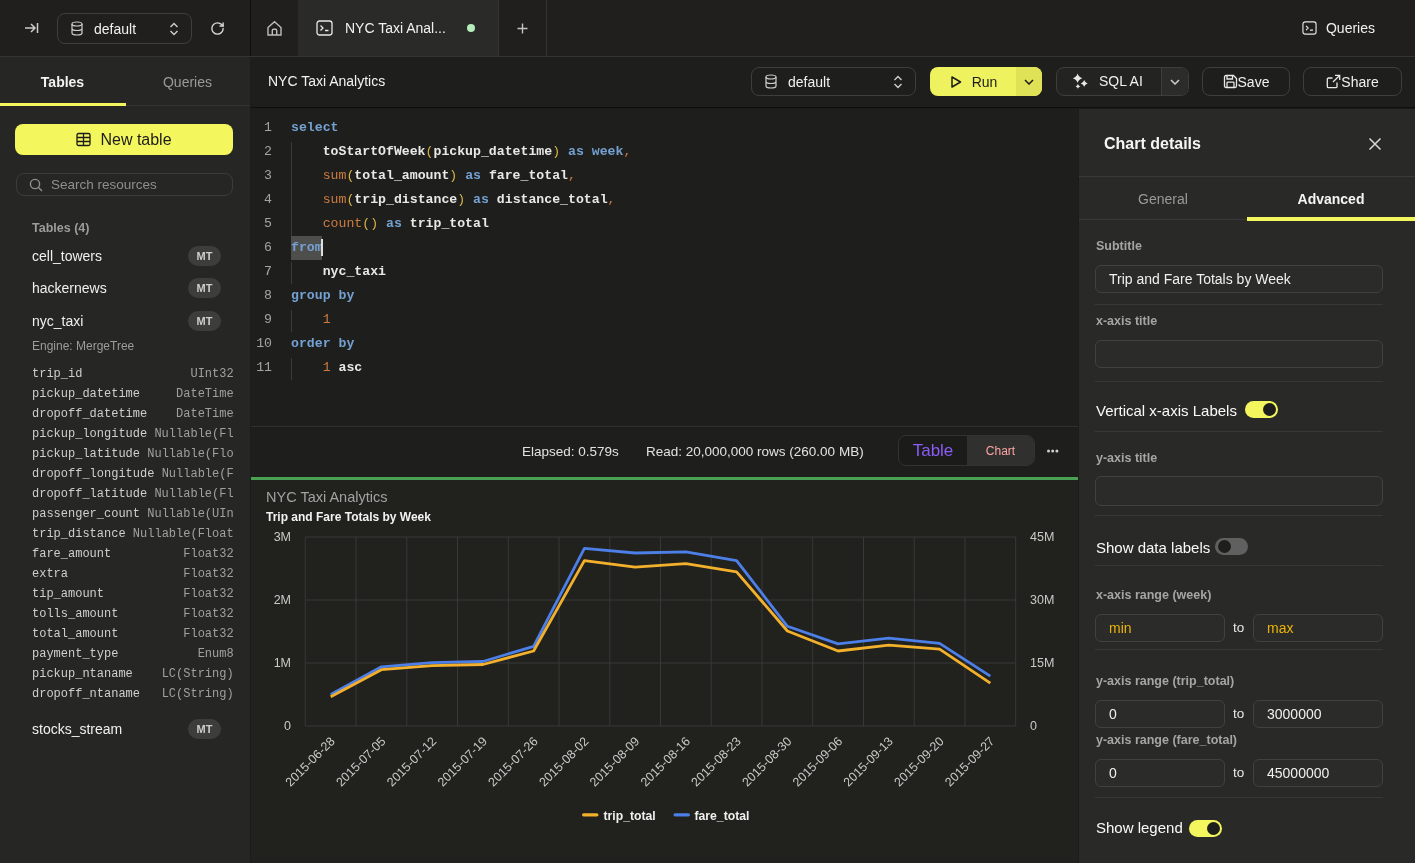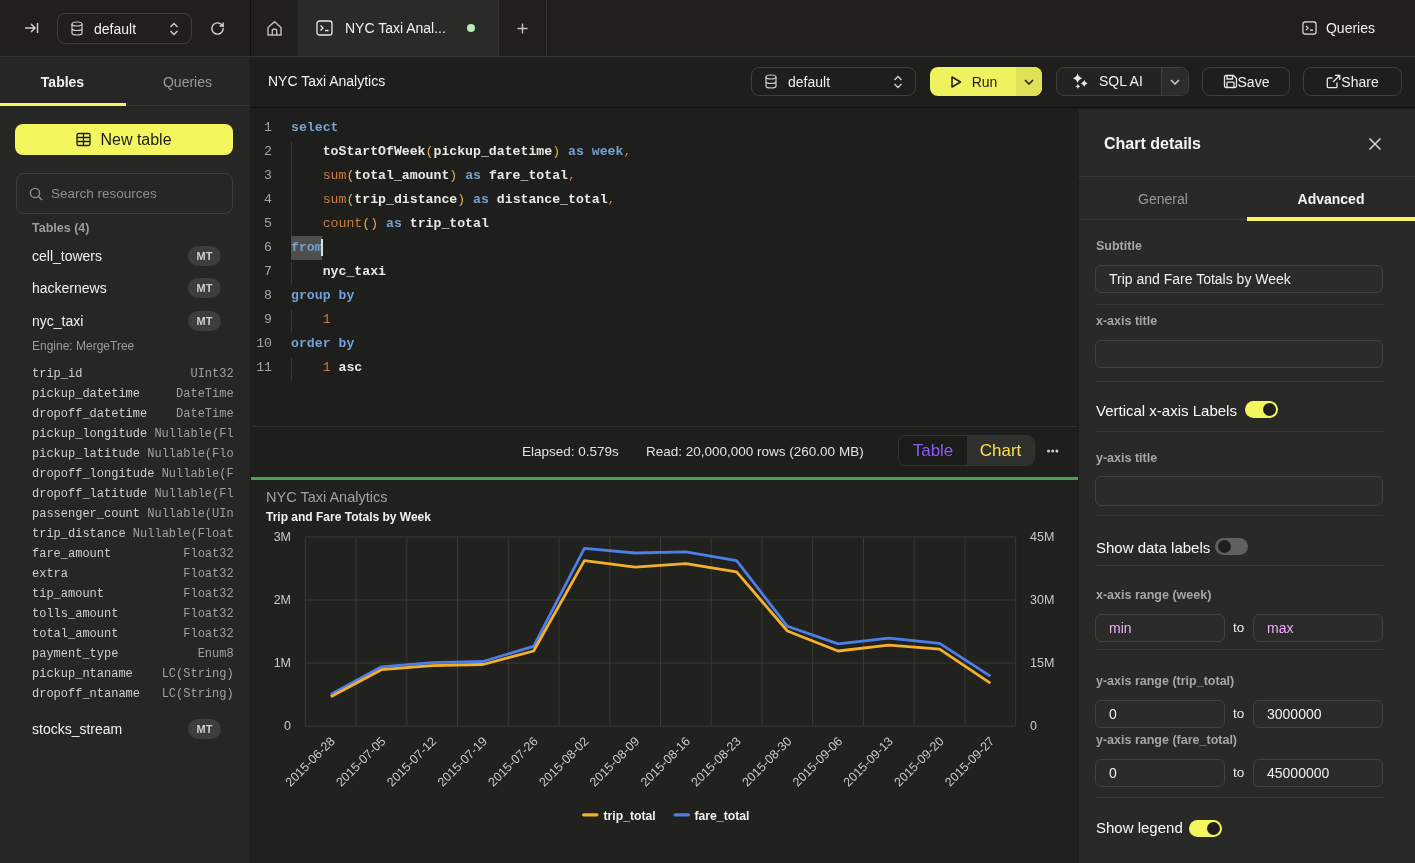--- a/index.html
+++ b/index.html
@@ -25,21 +25,21 @@
 #tb-queries .qtxt { color:#f0f0f0; font-size:14px; margin-left:9px; }
 
 
 #sidebar { left:0; top:57px; width:250px; height:806px; background:#262624; }
 #sb-tabs { left:0; top:0; width:250px; height:49px; border-bottom:1px solid #343432; }
 #sb-tabs .t1 { position:absolute; left:0; top:0; width:125px; height:49px; color:#f2f2f2; font-weight:bold; font-size:14px; display:flex; align-items:center; justify-content:center; }
 #sb-tabs .t2 { position:absolute; left:125px; top:0; width:125px; height:49px; color:#9a9a9a; font-size:14px; display:flex; align-items:center; justify-content:center; }
 #sb-tabs .yline { position:absolute; left:0; top:46px; width:126px; height:3px; background:#f3f75d; }
 #sb-newtable { left:15px; top:67px; width:218px; height:31px; background:#f3f75d; border-radius:8px; display:flex; align-items:center; justify-content:center; color:#1c1c1a; font-size:16px; }
 #sb-newtable span { margin-left:9px; }
-#sb-search { left:16px; top:116px; width:217px; height:41px; border:1px solid #3c3c3a; border-radius:8px; display:flex; align-items:center; }
+#sb-search { left:16px; top:116px; width:217px; height:23px; border:1px solid #3c3c3a; border-radius:8px; display:flex; align-items:center; }
 #sb-search .ph { color:#8f8f8d; font-size:13.5px; margin-left:8px; }
 #sb-search svg { margin-left:12px; }
 .sb-label { color:#9c9c9a; font-size:12.5px; }
 .sb-row { position:absolute; left:32px; width:201px; display:flex; align-items:center; }
 .sb-table { color:#f0f0f0; font-size:14px; }
 .mt { position:absolute; right:12px; width:33px; height:20px; background:#3d3d3b; border-radius:10px; color:#cdcdcb; font-size:11px; font-weight:bold; display:flex; align-items:center; justify-content:center; }
 #sb-cols { position:absolute; left:32px; top:307px; font-family:"Liberation Mono",monospace; font-size:12px; line-height:20px; color:#cfcfcd; white-space:pre; }
 #sb-cols .ct { color:#a0a09e; }
 
 
@@ -73,39 +73,39 @@
 .iguide { position:absolute; width:1px; background:#3a3a38; left:40px; }
 
 
 #toolbar { left:251px; top:428px; width:827px; height:49px; background:#1e1e1c; }
 #rt-search { position:absolute; left:12px; top:7px; width:236px; height:34px; border:1px solid #3a3a38; border-radius:8px; display:flex; align-items:center; }
 #rt-search .ph { color:#9a9a98; font-size:13.5px; margin-left:9px; }
 #rt-search svg { margin-left:12px; }
 .rt-stat { position:absolute; top:16px; color:#e2e2e0; font-size:13.5px; }
 #rt-seg { position:absolute; left:647px; top:7px; width:137px; height:31px; background:#1b1b19; border:1px solid #333331; border-radius:8px; display:flex; align-items:stretch; overflow:hidden; }
 #rt-seg .s1 { width:69px; display:flex; align-items:center; justify-content:center; color:#8b5cf6; font-size:17px; }
-#rt-seg .s2 { width:68px; background:#30302e; display:flex; align-items:center; justify-content:center; color:#fde047; font-size:17px; }
+#rt-seg .s2 { width:68px; background:#30302e; display:flex; align-items:center; justify-content:center; color:#fca5a5; font-size:12px; }
 #greenline { left:251px; top:477px; width:827px; height:3px; background:#4ba152; }
 
 
 #chartpane { left:251px; top:480px; width:827px; height:383px; background:#21211d; }
 #ch-title { position:absolute; left:15px; top:9px; color:#a2a2a0; font-size:14.5px; }
 #ch-sub { position:absolute; left:15px; top:30px; color:#f2f2f0; font-size:12px; font-weight:bold; }
 
 
 #rightpanel { left:1079px; top:109px; width:336px; height:754px; background:#292927; }
 #rp-head { position:absolute; left:0; top:0; width:336px; height:68px; border-bottom:1px solid #3a3a38; }
 #rp-head .ht { position:absolute; left:25px; top:26px; color:#f5f5f5; font-size:16px; font-weight:bold; }
 #rp-tabs { position:absolute; left:0; top:69px; width:336px; height:42px; border-bottom:1px solid #3a3a38; }
 #rp-tabs .g { position:absolute; left:0; top:0; width:168px; height:42px; display:flex; align-items:center; justify-content:center; color:#9a9a98; font-size:14px; }
 #rp-tabs .a { position:absolute; left:168px; top:0; width:168px; height:42px; display:flex; align-items:center; justify-content:center; color:#f5f5f5; font-size:14px; font-weight:bold; }
 #rp-tabs .yline { position:absolute; left:168px; top:39px; width:168px; height:3.5px; background:#f3f75d; }
 .rp-label { position:absolute; left:17px; color:#a5a5a3; font-size:12.5px; font-weight:bold; }
 .rp-input { position:absolute; left:16px; width:288px; height:28px; background:#2b2b29; border:1px solid #414141; border-radius:6px; color:#f0f0f0; font-size:14px; display:flex; align-items:center; padding-left:13px; }
-.rp-input.ph { color:#f0abfc; }
+.rp-input.ph { color:#eab308; }
 .rp-div { position:absolute; left:16px; width:288px; height:1px; background:#383836; }
 .rp-toglabel { position:absolute; left:17px; color:#fafafa; font-size:15px; }
 .toggle { position:absolute; width:33px; height:17px; border-radius:9px; }
 .toggle.on { background:#f3f75d; }
 .toggle.off { background:#606060; }
 .toggle .knob { position:absolute; top:2px; width:13px; height:13px; border-radius:50%; background:#1e1e1c; }
 .toggle.on .knob { right:2.5px; }
 .toggle.off .knob { left:2.5px; }
 .rp-to { position:absolute; color:#e8e8e6; font-size:13.5px; }
 .rp-input.small { width:130px; }

